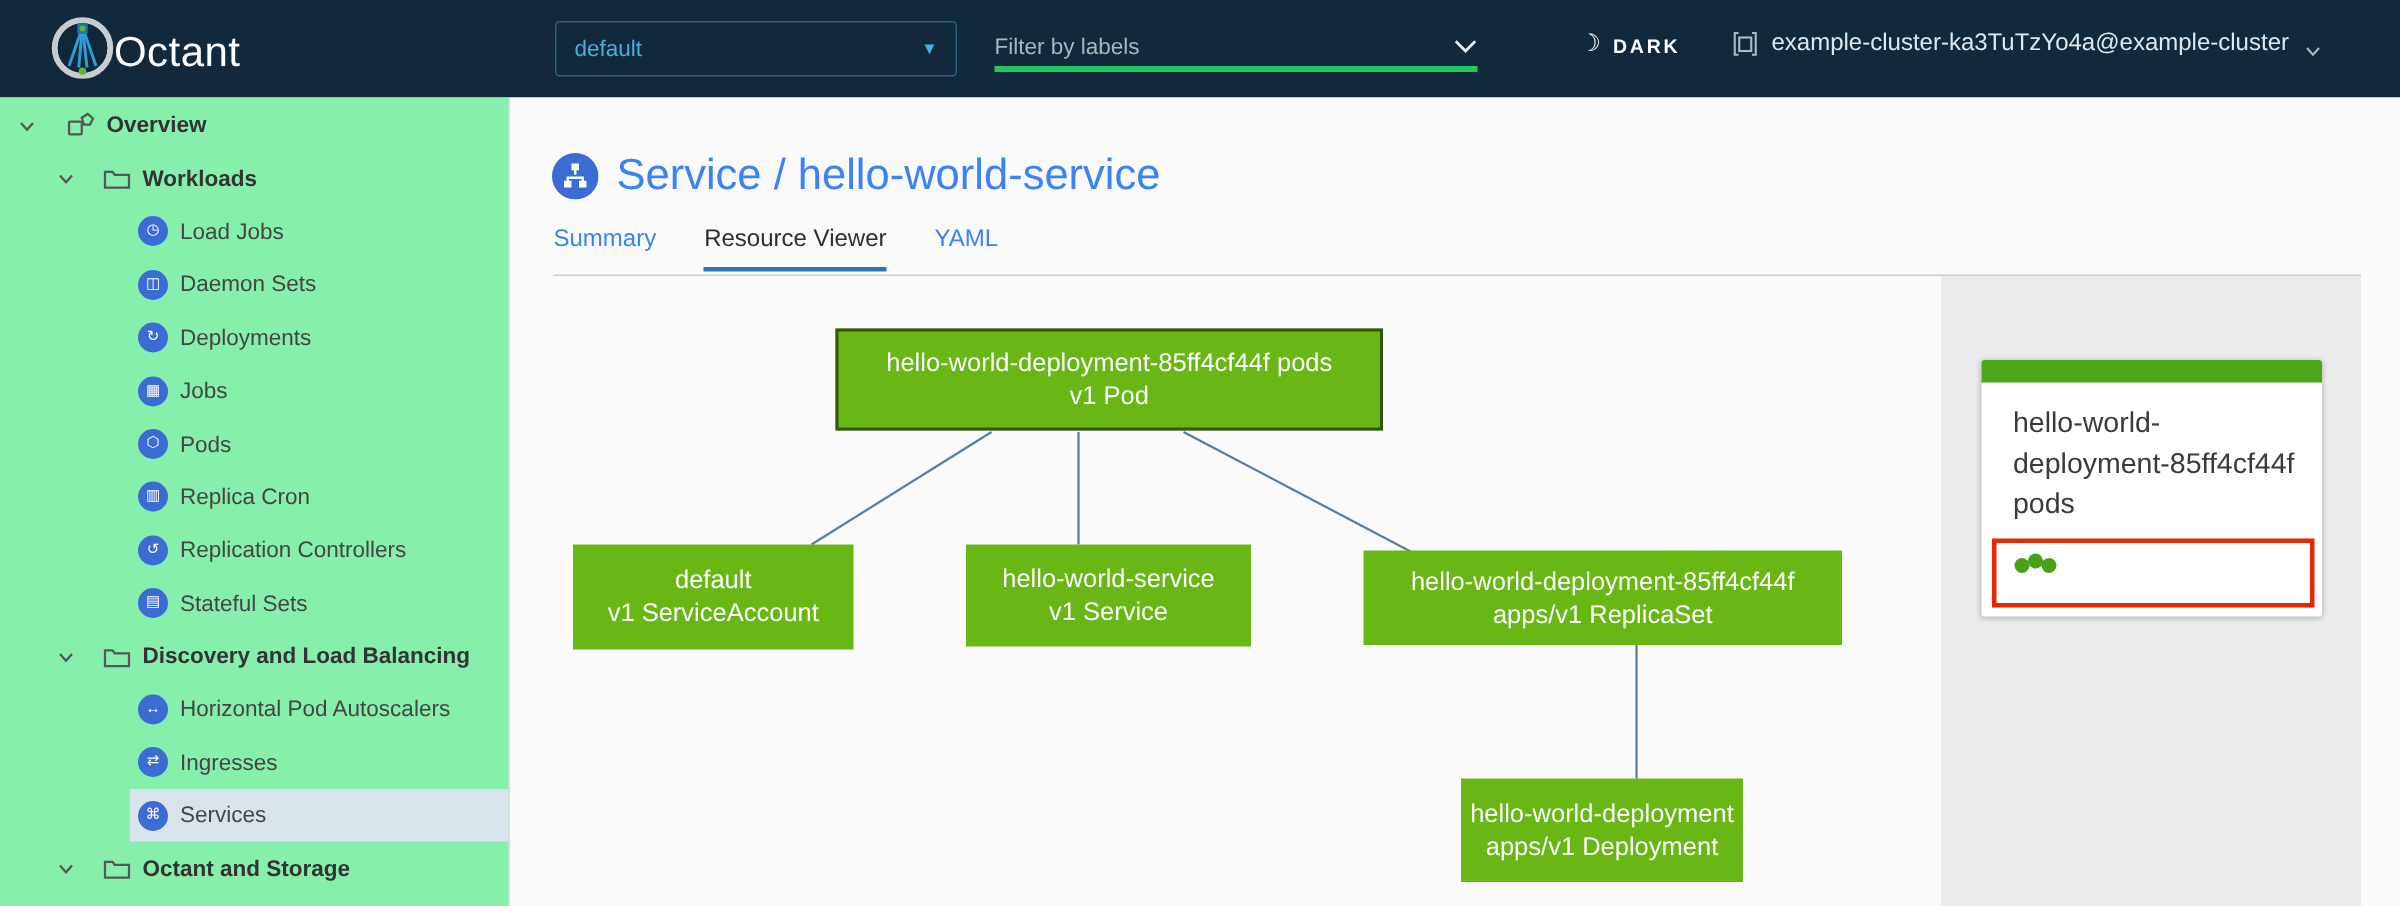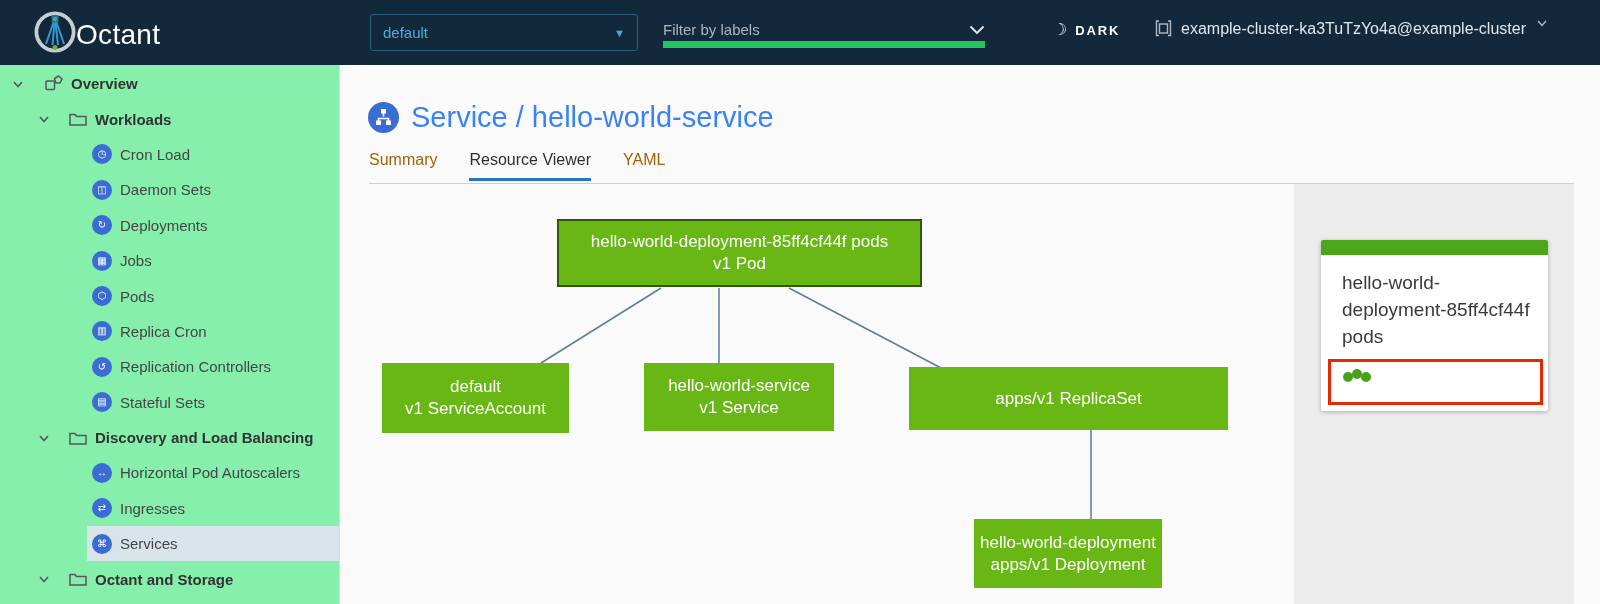--- a/index.html
+++ b/index.html
@@ -9,28 +9,28 @@
   
   .header { position:absolute; left:0; top:0; width:1600px; height:65px; background:#12293c; }
   .logo { position:absolute; left:34px; top:11px; width:42px; height:42px; }
   .app-title { position:absolute; left:76px; top:19px; color:#fff; font-size:28px; letter-spacing:.3px; }
   .ns-select { position:absolute; left:370px; top:14px; width:268px; height:37px;
     border:1px solid #2b5f80; border-radius:3px; display:flex; align-items:center;
     padding:0 12px; cursor:pointer; }
   .ns-value { color:#49afd9; font-size:15px; flex:1; }
   .ns-caret { color:#49afd9; font-size:11px; }
   .filter-box { position:absolute; left:663px; top:18px; width:322px; height:30px;
-    border-bottom:7px solid #22c55e; display:flex; align-items:center; cursor:text; }
+    border-bottom:4px solid #22c55e; display:flex; align-items:center; cursor:text; }
   .filter-placeholder { color:#a9b7c0; font-size:15px; flex:1; }
   .filter-chev { color:#e8eef2; }
   .theme-toggle { position:absolute; left:1053px; top:22px; display:flex; align-items:center;
     gap:8px; color:#fff; cursor:pointer; }
   .moon { display:inline-block; transform:scaleX(-1); font-size:16px; line-height:16px; }
   .theme-label { font-size:13px; font-weight:700; letter-spacing:.14em; }
-  .cluster { position:absolute; left:1155px; top:20px; display:flex; align-items:flex-start;
+  .cluster { position:absolute; left:1155px; top:20px; display:flex; align-items:flex-end;
     gap:9px; color:#dfe7ec; cursor:pointer; }
   .cluster-label { font-size:16px; }
   .cluster-chev { font-size:11px; color:#aebbc4; margin-left:2px; }
 
   
   .sidebar { position:absolute; left:0; top:65px; width:340px; bottom:0; background:#86efac;
     border-right:1px solid #ddd; padding-top:1px; }
   .srow { height:35.4px; display:flex; align-items:center; font-size:15px; color:#454545; cursor:pointer; }
   .srow.group .slabel { font-weight:700; color:#333; }
   .lvl1 { padding-left:11px; }
@@ -43,21 +43,21 @@
   .kicon { width:20px; height:20px; border-radius:50%; background:#3b6cd4; color:#fff;
     font-size:10px; line-height:20px; text-align:center; flex:none; margin-right:8px; }
   .srow.sel { background:linear-gradient(to right, transparent 87px, #d8e3ea 87px); }
 
   
   .main { position:absolute; left:340px; top:65px; width:1260px; height:539px; background:#fafafa; }
   .page-title-row { position:absolute; left:28px; top:36px; display:flex; align-items:center; gap:12px; }
   .title-icon { width:31px; height:31px; flex:none; }
   .page-title { font-size:29px; font-weight:400; color:#3b82f6; }
   .tabs { position:absolute; left:29px; top:86px; display:flex; gap:32px; }
-  .tab { font-size:16px; color:#a16207; padding-bottom:9px; cursor:pointer; border-bottom:3px solid transparent; }
+  .tab { font-size:16px; color:#3b82f6; padding-bottom:9px; cursor:pointer; border-bottom:3px solid transparent; }
   .tab.active { color:#2e2e2e; border-bottom-color:#2678be; }
   .divider { position:absolute; left:29px; right:26px; top:118px; border-top:1px solid #cfcfcf; }
 
   
   .edges { position:absolute; left:0; top:0; width:1260px; height:539px; }
   .gnode { position:absolute; background:#69b715; color:#fff; display:flex; flex-direction:column;
     align-items:center; justify-content:center; text-align:center; font-size:17px; line-height:22px;
     cursor:pointer; }
   .gnode.selected { border:2px solid #33560a; }
   .n-pod { left:217px; top:154px; width:365px; height:68px; }
@@ -144,21 +144,21 @@
         <path d="M3 5 L7 9.5 L11 5" fill="none" stroke="#565656" stroke-width="1.5"></path>
       </svg>
     <svg class="tree-icon folder-svg" viewBox="0 0 20 20">
         <path d="M2 5.5 h5 l1.5 2 H18 V16 H2 Z M2 5.5 V16" fill="none" stroke="#565656" stroke-width="1.5"></path>
       </svg>
     <span class="slabel">Workloads</span>
   </div>
 
   <div class="srow lvl3">
     <span class="kicon">◷</span>
-    <span class="slabel">Cron Load</span>
+    <span class="slabel">Load Jobs</span>
   </div>
   <div class="srow lvl3">
     <span class="kicon">◫</span>
     <span class="slabel">Daemon Sets</span>
   </div>
   <div class="srow lvl3">
     <span class="kicon">↻</span>
     <span class="slabel">Deployments</span>
   </div>
   <div class="srow lvl3">
@@ -251,20 +251,21 @@
   </div>
   <div class="gnode n-sa">
     <span>default</span>
     <span>v1 ServiceAccount</span>
   </div>
   <div class="gnode n-svc">
     <span>hello-world-service</span>
     <span>v1 Service</span>
   </div>
   <div class="gnode n-rs">
+    <span>hello-world-deployment-85ff4cf44f</span>
     <span>apps/v1 ReplicaSet</span>
   </div>
   <div class="gnode n-dep">
     <span>hello-world-deployment</span>
     <span>apps/v1 Deployment</span>
   </div>
 
   <div class="detail-panel">
     <div class="detail-card">
       <div class="card-bar"></div>

